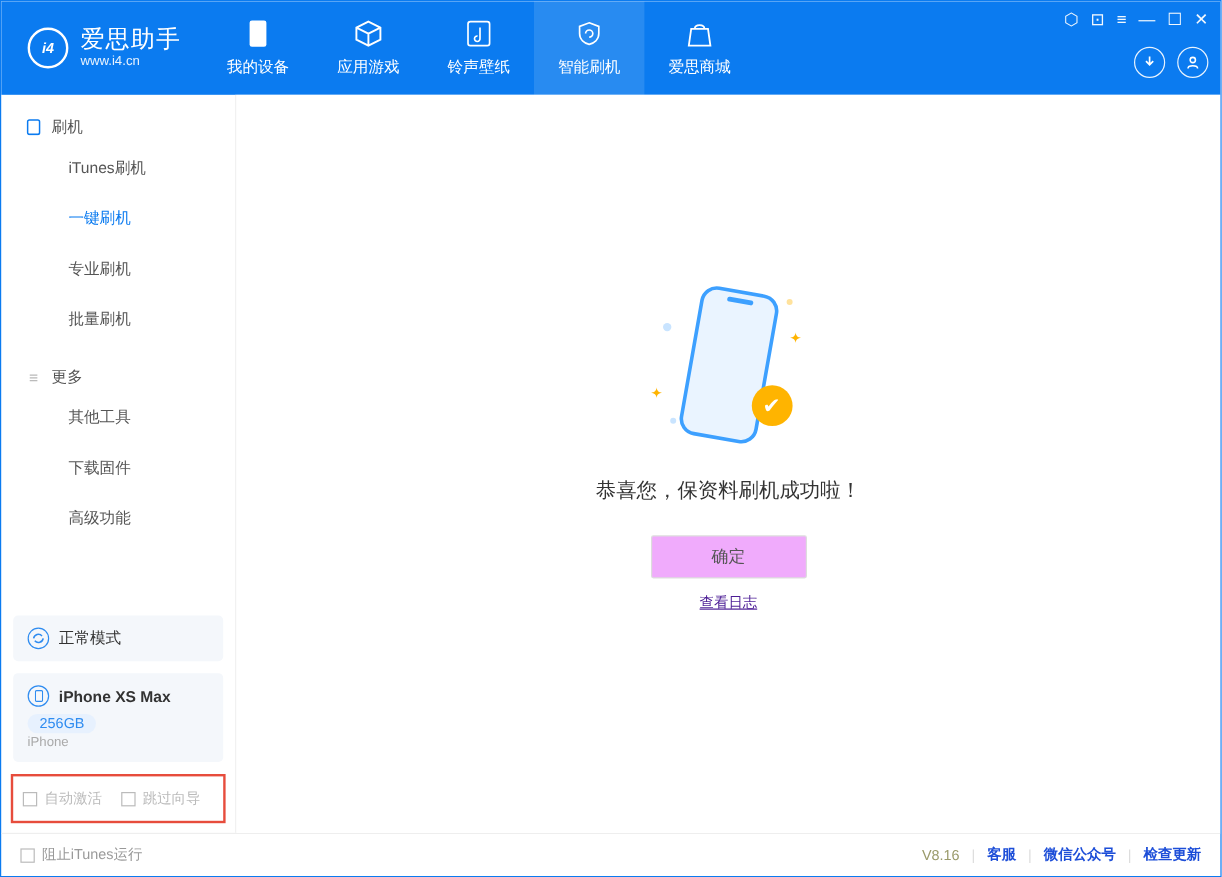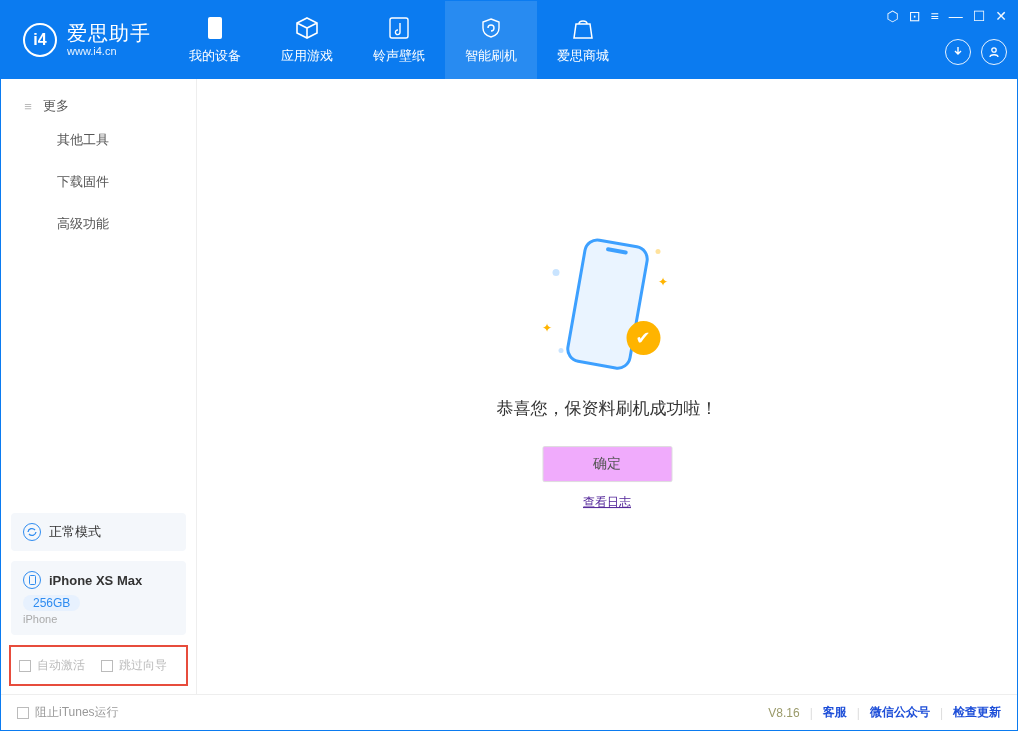--- a/index.html
+++ b/index.html
@@ -1,21 +1,21 @@
 <!DOCTYPE html>
 <html><head>
 <meta charset="utf-8">
 <style>
 * { margin: 0; padding: 0; box-sizing: border-box; }
 body { font-family: "Microsoft YaHei", Arial, sans-serif; font-size: 13px; color: #333; background: #fff; width: 1018px; height: 731px; border: 1px solid #0b7bf0; overflow: hidden; display: flex; flex-direction: column; }
 
 
 .header { height: 78px; background: linear-gradient(#0b7bf0, #0b7bf0); color: #fff; display: flex; align-items: stretch; }
 .brand { display: flex; align-items: center; padding: 0 18px 0 22px; gap: 10px; }
-.brand-logo { width: 34px; height: 34px; border: 2px solid #fff; border-radius: 50%; display: flex; align-items: center; justify-content: center; font-weight: bold; font-size: 16px; }
+.brand-logo { width: 34px; height: 34px; border: 2px solid #fff; border-radius: 50%; display: flex; align-items: center; justify-content: center; font-weight: bold; font-size: 12px; font-style: italic; }
 .brand-text { display: flex; flex-direction: column; line-height: 1.15; }
 .brand-title { font-size: 20px; font-weight: 500; letter-spacing: 1px; }
 .brand-sub { font-size: 11px; opacity: .9; }
 .tabs { display: flex; flex: 1; }
 .tab { width: 92px; min-width: 92px; display: flex; flex-direction: column; align-items: center; justify-content: center; gap: 6px; cursor: pointer; font-size: 13px; }
 .tab.active { background: rgba(255,255,255,.12); }
 .tab-icon { width: 26px; height: 26px; display: flex; align-items: center; justify-content: center; }
 .winctrls { display: flex; align-items: flex-start; padding: 6px 10px 0 0; gap: 10px; }
 .win-top { display: flex; gap: 10px; align-items: center; height: 18px; }
 .win-top span { cursor: pointer; font-size: 14px; opacity: .95; }
@@ -147,20 +147,34 @@
     </div>
   </div>
 </div>
 
 <div class="body">
 
   <div class="sidebar">
     <div class="side-scroll">
       <div class="side-section">
         <div class="side-header">
+          <span class="sh-icon">
+              <svg width="12" height="14" viewBox="0 0 12 14">
+                <rect x="1" y="1" width="10" height="12" rx="1.5" fill="none" stroke="#0b7bf0" stroke-width="1.3"></rect>
+              </svg>
+            </span>
+          <span>刷机</span>
+        </div>
+        <div class="side-item">iTunes刷机</div>
+        <div class="side-item active">一键刷机</div>
+        <div class="side-item">专业刷机</div>
+        <div class="side-item">批量刷机</div>
+      </div>
+      <div class="side-section">
+        <div class="side-header">
           <span class="sh-icon" style="color:#bbb;">≡</span>
           <span>更多</span>
         </div>
         <div class="side-item">其他工具</div>
         <div class="side-item">下载固件</div>
         <div class="side-item">高级功能</div>
       </div>
     </div>
     <div class="mode-boxes">
       <div class="mode-box">

